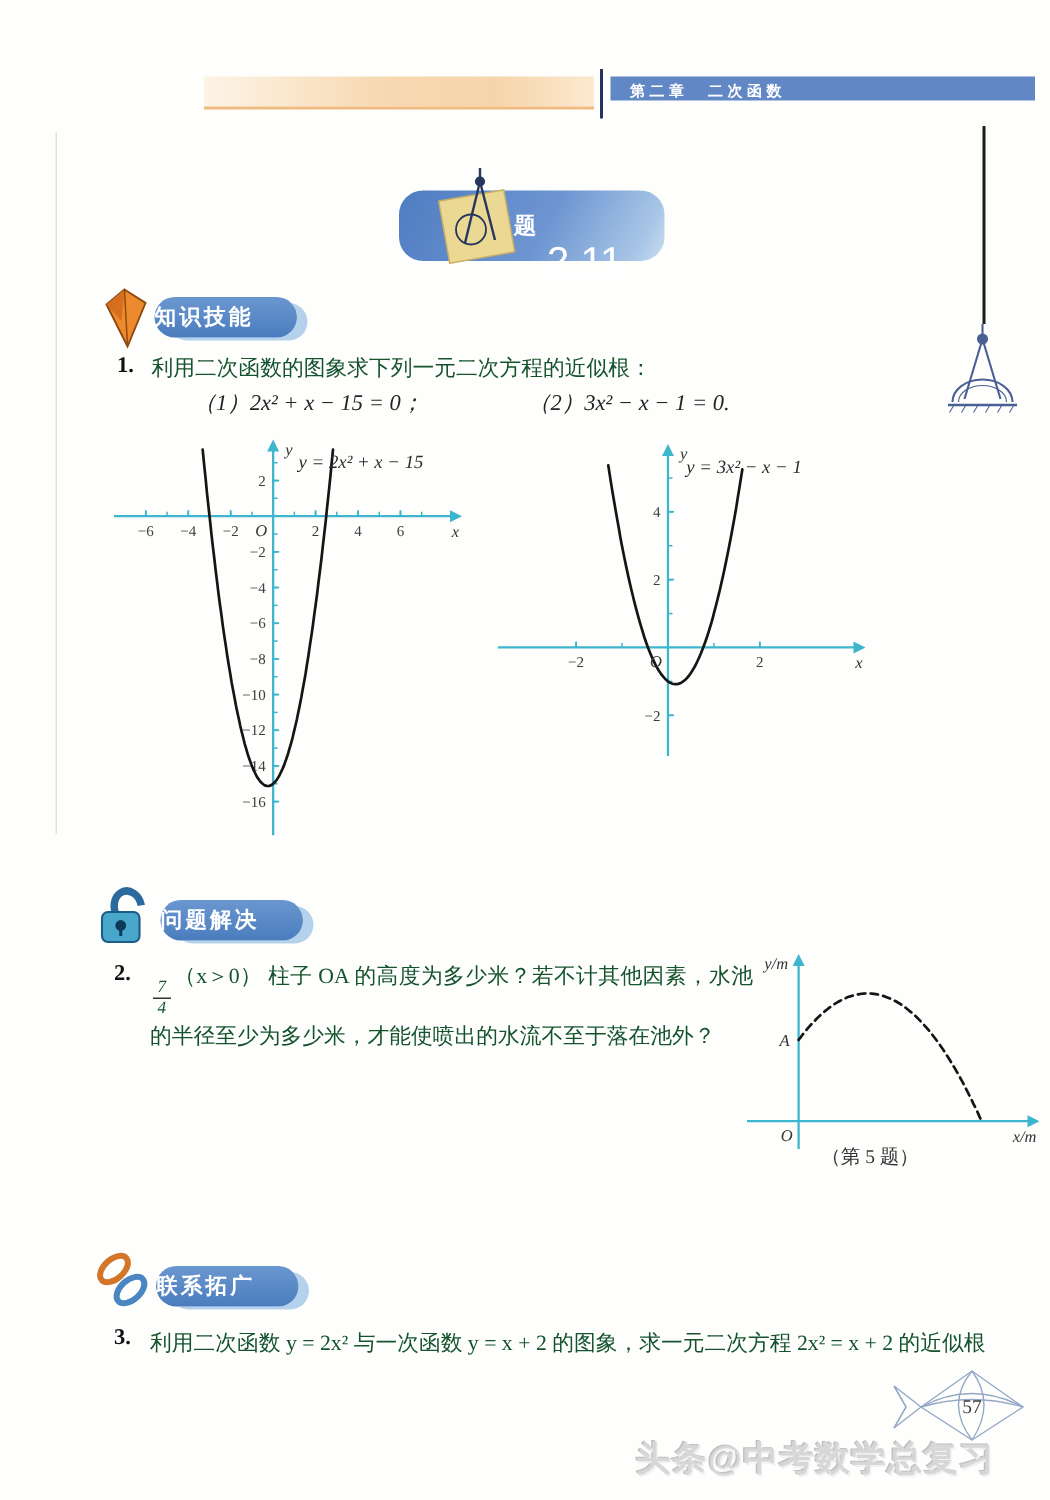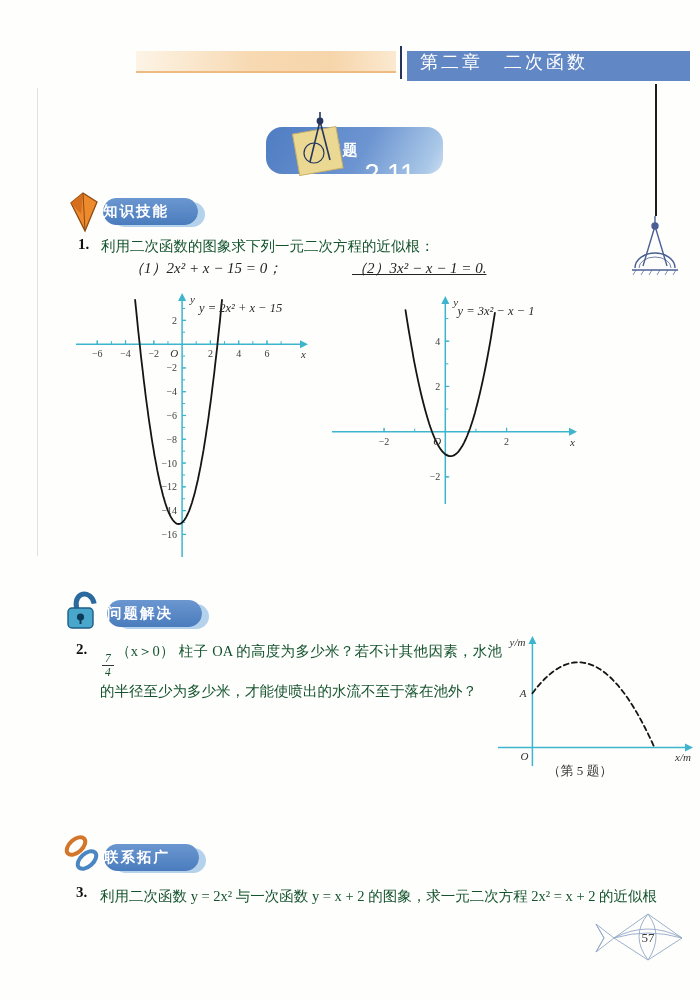--- a/index.html
+++ b/index.html
@@ -5,22 +5,22 @@
   html,body{margin:0;padding:0;background:#ffffff;}
   .page{position:relative;width:700px;height:1000px;background:#fefefc;overflow:hidden;
         font-family:"Liberation Serif","DejaVu Serif",serif;color:#222;}
   .abs{position:absolute;}
 
   
   .orange-bar{left:136px;top:51px;width:260px;height:20px;
     background:linear-gradient(to right,#fdf4e6,#f7d9b2 45%,#f6d5aa 75%,#fbe9d0);
     border-bottom:2px solid #f0bb80;}
   .band-divider{left:400px;top:46px;width:2px;height:33px;background:#25335e;}
-  .chapter-band{left:407px;top:51px;width:283px;height:30px;background:#6287c5;color:#fff;
-    font-family:"Liberation Sans","DejaVu Sans",sans-serif;font-weight:normal;font-size:18px;
+  .chapter-band{left:407px;top:51px;width:283px;height:16px;background:#6287c5;color:#fff;
+    font-family:"Liberation Sans","DejaVu Sans",sans-serif;font-weight:bold;font-size:10px;
     line-height:22px;padding-left:13px;letter-spacing:3px;box-sizing:border-box;}
   .edge-line{left:37px;top:88px;width:1px;height:468px;background:#e4e1da;}
   .plumb-line{left:655px;top:84px;width:2px;height:132px;background:#1c1c1c;}
 
   
   .ex-badge{left:266px;top:127px;width:177px;height:47px;border-radius:16px;
     background:linear-gradient(118deg,#4f7dc2,#6d95d1 55%,#a9c7e7 90%,#ccdef2);
     display:flex;align-items:center;justify-content:flex-end;padding-right:28px;box-sizing:border-box;}
   .ex-prefix{color:#fff;font-family:"Liberation Sans",sans-serif;font-weight:bold;font-size:15px;letter-spacing:1px;}
   .ex-number{color:#fff;font-family:"Liberation Sans",sans-serif;font-weight:300;font-size:27px;margin-left:6px;margin-top:48px;}
@@ -108,21 +108,21 @@
     <polygon points="16,3 4,13 14,24" fill="#d56f1d"></polygon>
     <line x1="16" y1="3" x2="18" y2="41" stroke="#8f4a10" stroke-width="1"></line>
   </svg>
   <div class="pill" style="left:103px;top:198px;">
     <span>知识技能</span>
   </div>
 
   <div class="pnum" style="left:78px;top:236px;">1.</div>
   <div class="ptext" style="left:101px;top:233px;width:530px;">利用二次函数的图象求下列一元二次方程的近似根：</div>
   <div class="math-line" style="left:101px;top:259px;margin-left:28px;">（1）2x² + x − 15 = 0；</div>
-  <div class="math-line" style="left:352px;top:259px;text-decoration:underline;">（2）3x² − x − 1 = 0.</div>
+  <div class="math-line" style="left:352px;top:259px;">（2）3x² − x − 1 = 0.</div>
 
   <svg id="graph1" class="abs graph" style="left:76px;top:293px;" width="232" height="264">
       <line x1="0" y1="51.13513513513513" x2="225" y2="51.13513513513513" stroke="#3cb5cd" stroke-width="1.5"></line>
       <polygon points="224,47.13513513513513 224,55.13513513513513 232,51.13513513513513" fill="#3cb5cd"></polygon>
       <line x1="106.09756097560977" y1="264" x2="106.09756097560977" y2="7" stroke="#3cb5cd" stroke-width="1.5"></line>
       <polygon points="102.09756097560977,8 110.09756097560977,8 106.09756097560977,0" fill="#3cb5cd"></polygon>
       <line x1="21.219512195121954" y1="48.13513513513513" x2="21.219512195121954" y2="51.13513513513513" stroke="#3cb5cd" stroke-width="1"></line>
       <line x1="35.365853658536594" y1="48.13513513513513" x2="35.365853658536594" y2="51.13513513513513" stroke="#3cb5cd" stroke-width="1"></line>
       <line x1="49.51219512195122" y1="48.13513513513513" x2="49.51219512195122" y2="51.13513513513513" stroke="#3cb5cd" stroke-width="1"></line>
       <line x1="63.65853658536586" y1="48.13513513513513" x2="63.65853658536586" y2="51.13513513513513" stroke="#3cb5cd" stroke-width="1"></line>
@@ -270,14 +270,15 @@
       <path d="M24,32 Q58,22 92,32"></path>
       <path d="M58,8 Q40,30 58,54"></path>
       <path d="M58,8 Q74,30 58,54"></path>
       <polyline points="24,32 6,18 14,32 6,46 24,32"></polyline>
       <line x1="6" y1="18" x2="14" y2="32"></line>
       <line x1="6" y1="46" x2="14" y2="32"></line>
     </g>
     <text class="fish-num" x="58" y="36" text-anchor="middle">57</text>
   </svg>
 
+  <div class="abs watermark">头条@中考数学总复习</div>
 
 </div>
 
 </body></html>

